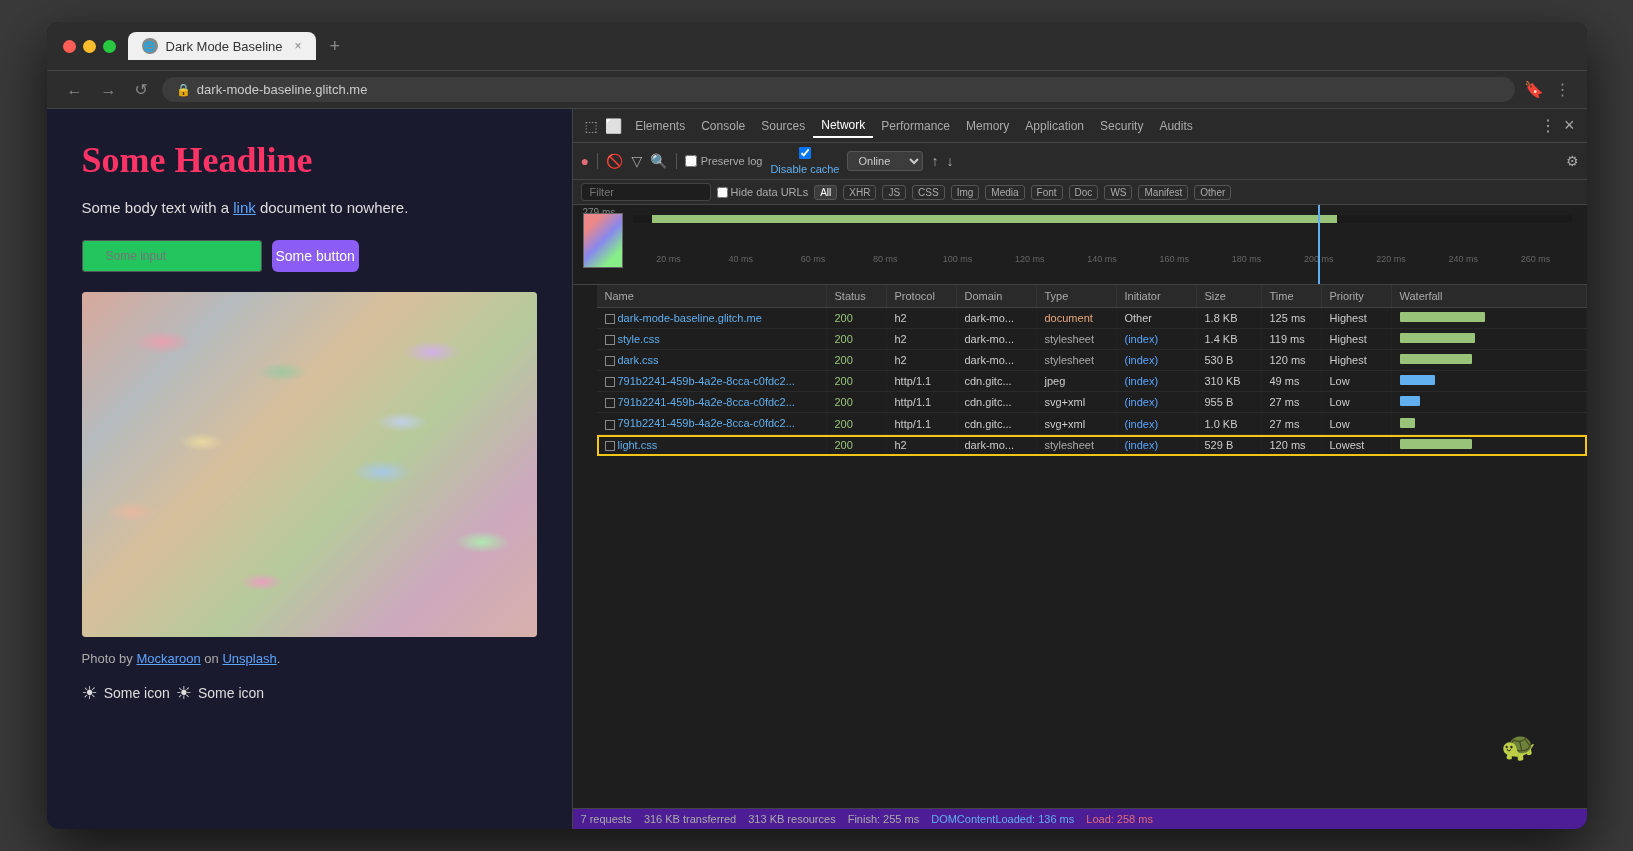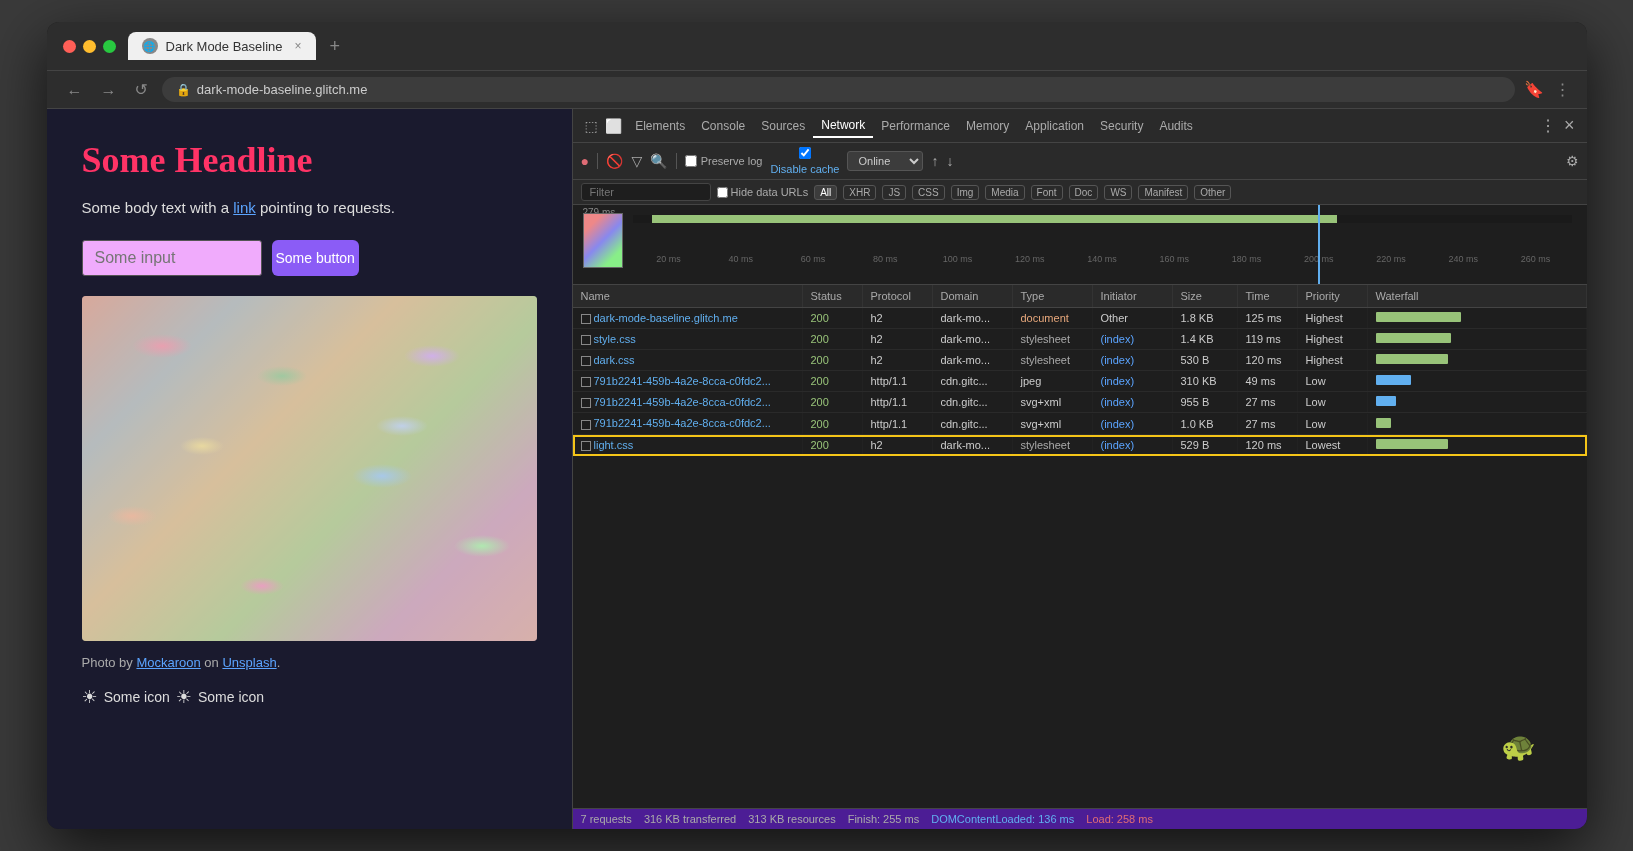--- a/index.html
+++ b/index.html
@@ -146,24 +146,24 @@
       color: #5ba4ff;
       text-decoration: underline;
     }
     .input-row {
       display: flex;
       gap: 10px;
       margin-bottom: 20px;
     }
     .some-input {
       border: 1px solid #555;
-      background: #f0abfc;
+      background: #22c55e;
       color: #333;
-      padding: 8px 12px;
-      font-size: 16px;
+      padding: 8px 23px;
+      font-size: 12px;
       border-radius: 3px;
       width: 180px;
     }
     .some-button {
       background: #8b5cf6;
       color: #fff;
       border: none;
       padding: 8px 4px;
       font-size: 14px;
       border-radius: 6px;
@@ -325,20 +325,21 @@
       top: 2px;
       font-size: 10px;
       color: #888;
     }
 
     
     .network-table {
       flex: 1;
       overflow-y: auto;
       font-size: 11px;
+      margin-left: 24px;
     }
     .table-header {
       display: grid;
       grid-template-columns: 230px 60px 70px 80px 80px 80px 65px 60px 70px 1fr;
       background: #2a2a2a;
       border-bottom: 1px solid #444;
       position: sticky;
       top: 0;
       z-index: 10;
     }
@@ -452,21 +453,21 @@
       <span>🔖</span>
       <span>⋮</span>
     </div>
   </div>
 
   <div class="main-area">
 
     <div class="page-content">
       <h1 class="page-headline">Some Headline</h1>
       <p class="page-body-text">
-        <span>Some body text with a </span><a href="#">link</a><span> pointing to requests.</span>
+        <span>Some body text with a </span><a href="#">link</a><span> document to nowhere.</span>
       </p>
       <div class="input-row">
         <input class="some-input" type="text" placeholder="Some input" style="">
         <button class="some-button">Some button</button>
       </div>
       <div class="page-image">
         <div class="candy-image"></div>
       </div>
       <p class="photo-credit">
         <span>Photo by </span><a href="#">Mockaroon</a><span> on </span><a href="#">Unsplash</a><span>.</span>

